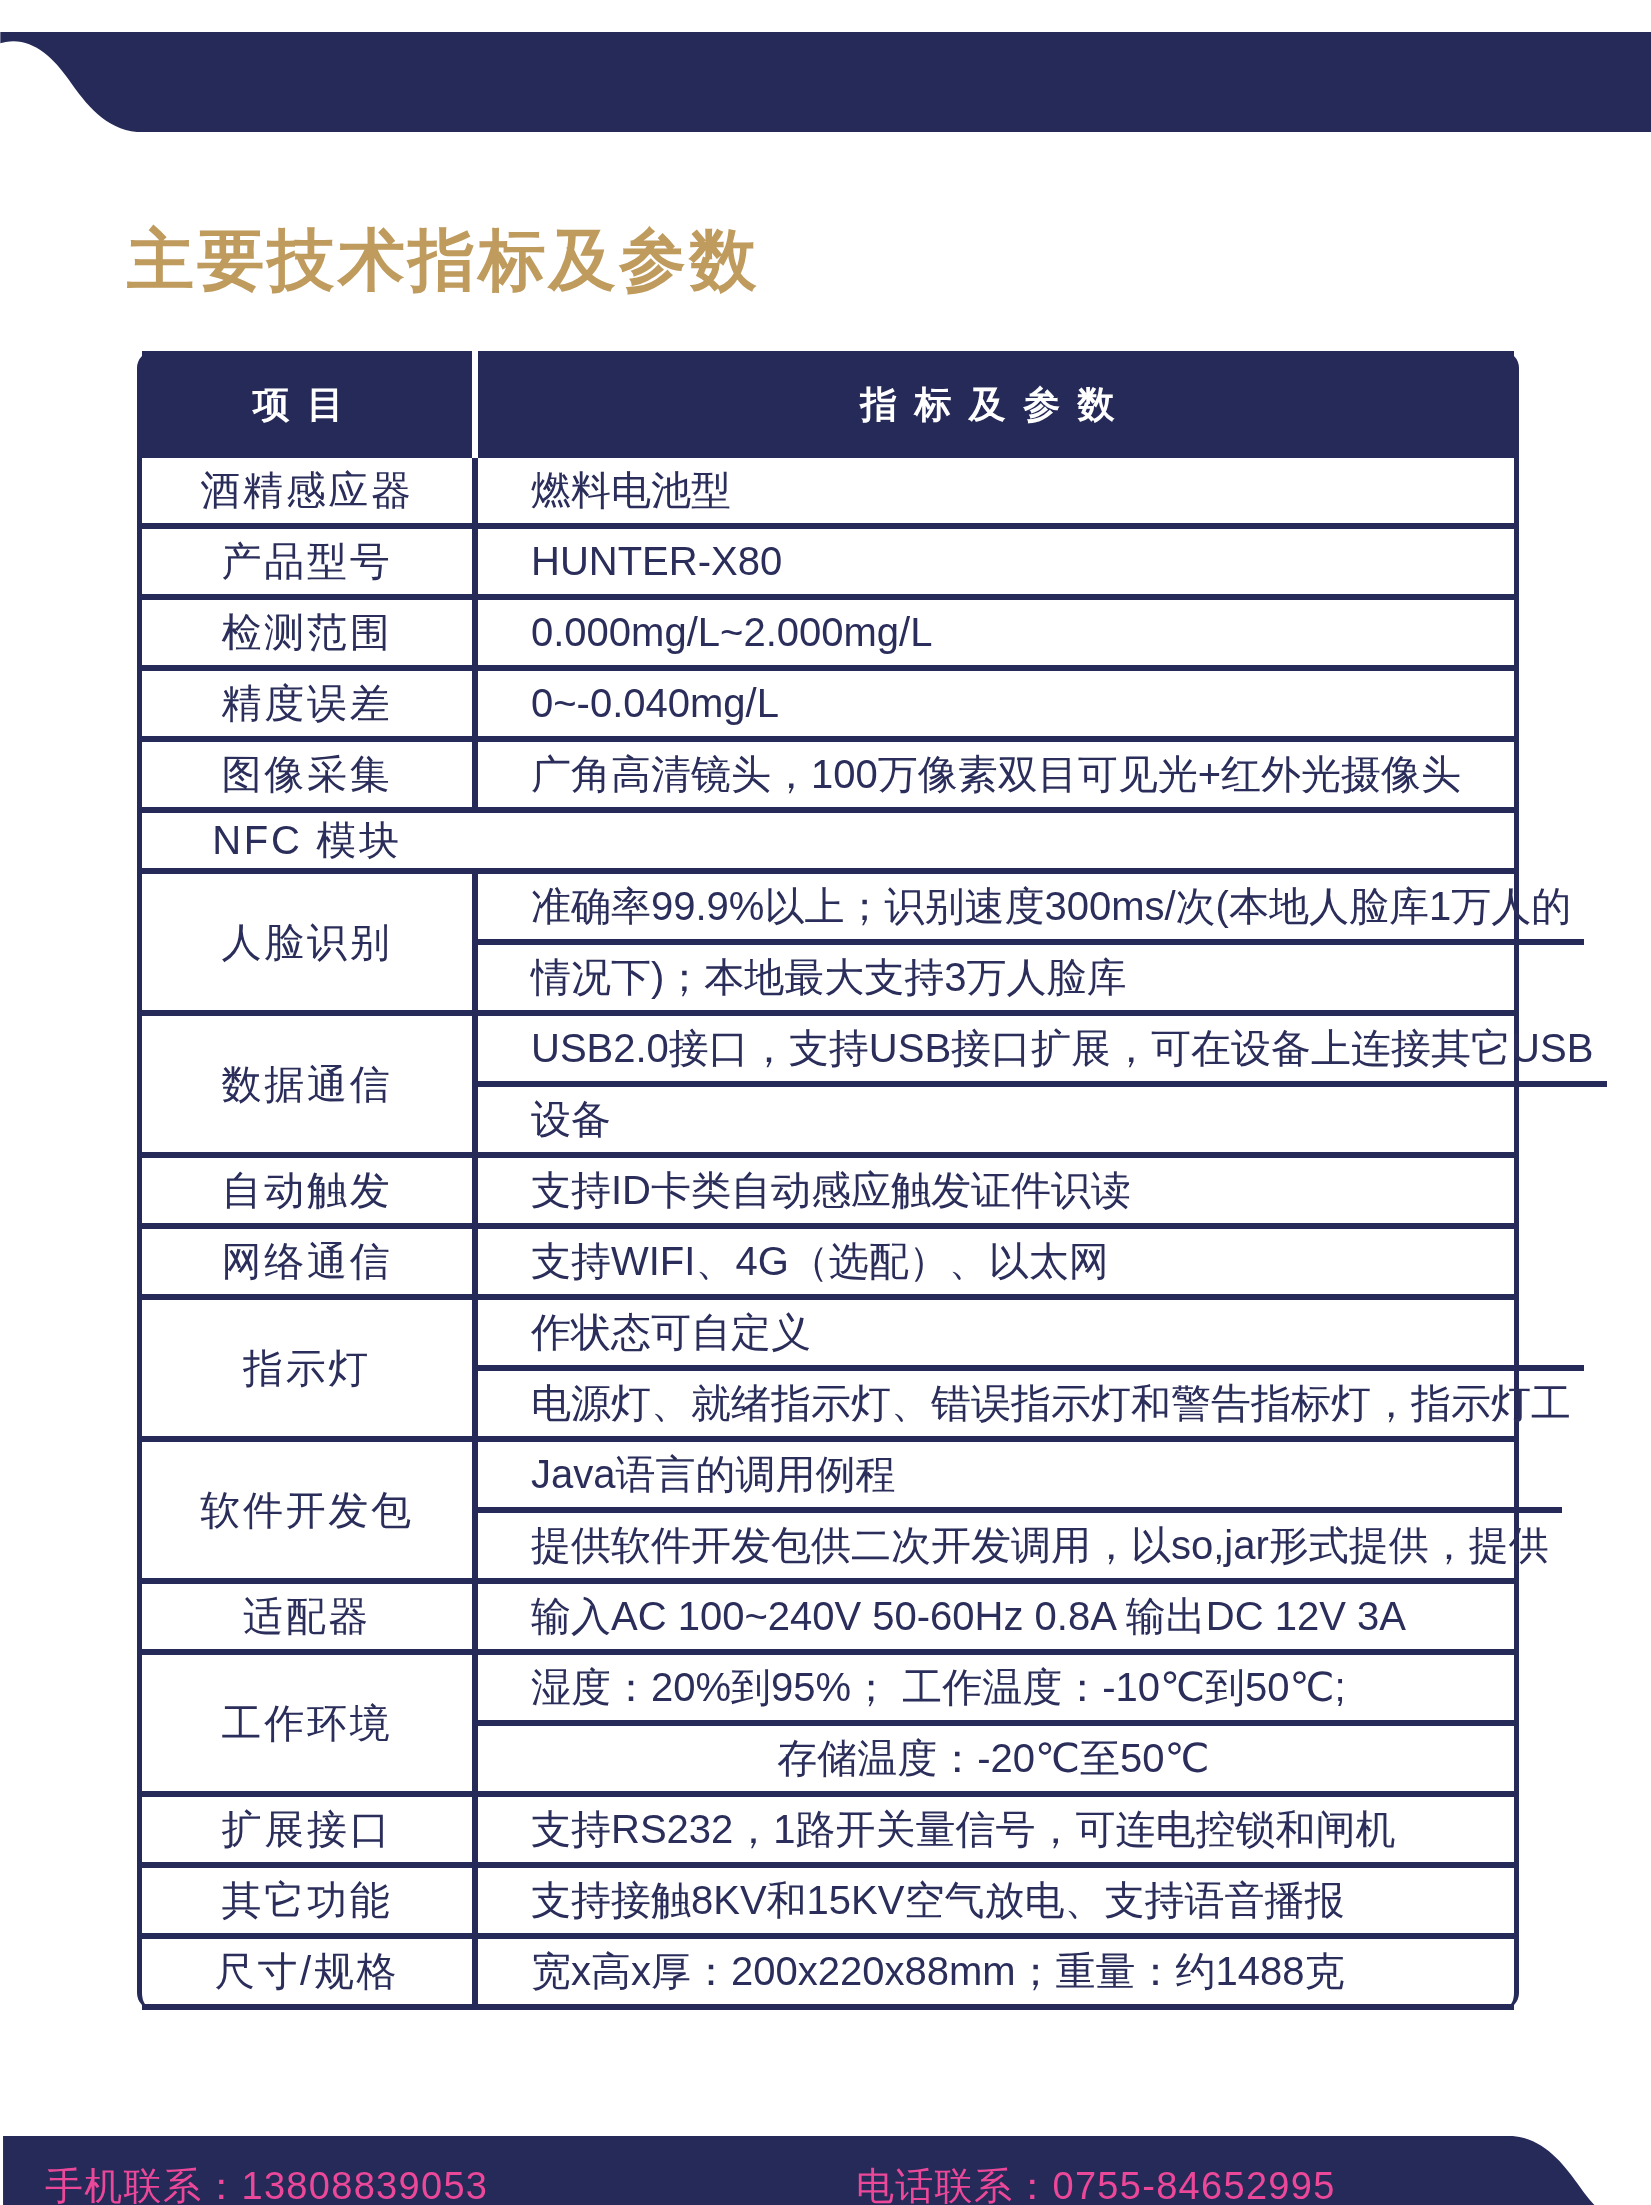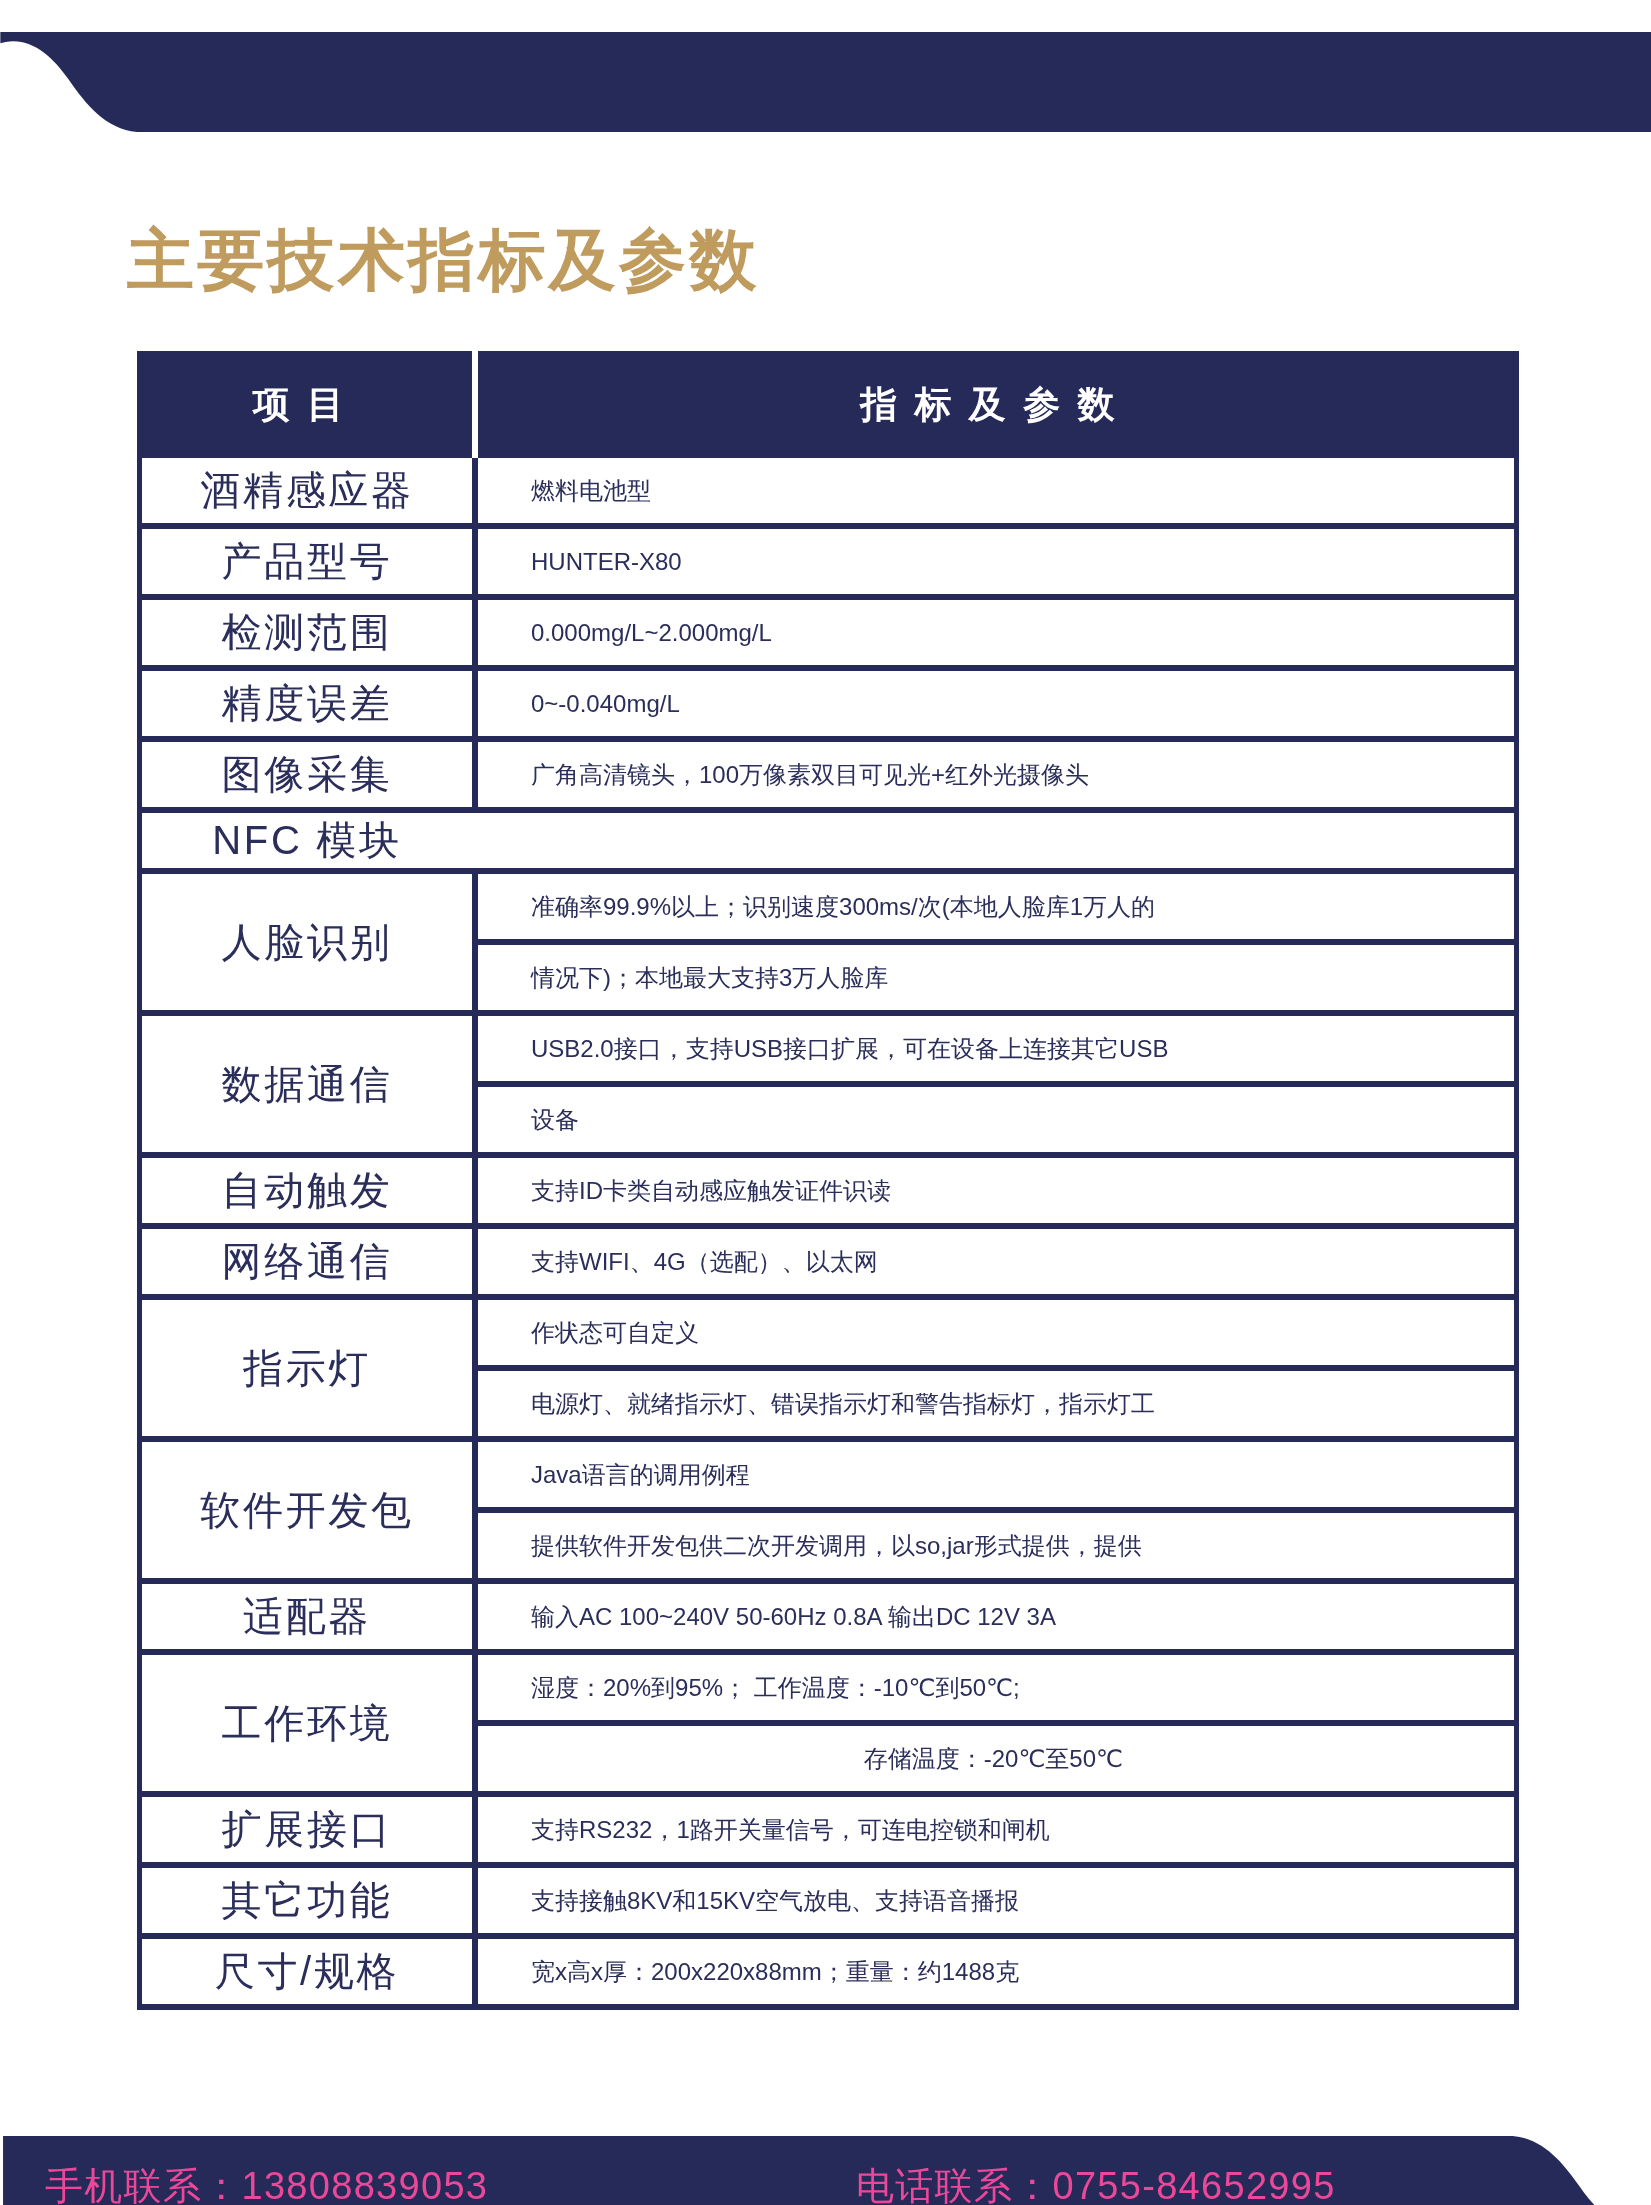--- a/index.html
+++ b/index.html
@@ -16,20 +16,21 @@
   .band-bottom{top:2104px;}
   .doc-title{
     position:absolute;left:127px;top:189px;
     font-size:67px;font-weight:bold;letter-spacing:3.3px;
     color:#bf9b5e;white-space:nowrap;line-height:1.15;
   }
   .spec-table{
     position:absolute;left:137px;top:319px;width:1372px;
     border-left:5.3px solid #262a58;border-right:5.3px solid #262a58;
     box-sizing:content-box;
+    border-radius:17px;
   }
   .t-header{
     height:107px;background:#262a58;color:#ffffff;
     display:grid;grid-template-columns:330px 1fr;
   }
   .t-header .h-cell{
     display:flex;align-items:center;justify-content:center;
     font-size:37px;font-weight:bold;letter-spacing:17.3px;
     white-space:nowrap;
   }
@@ -42,21 +43,21 @@
   .t-label{
     display:flex;align-items:center;justify-content:center;
     font-size:40px;letter-spacing:2.7px;white-space:nowrap;
     text-align:center;
   }
   .t-values{border-left:6px solid #262a58;display:flex;flex-direction:column;}
   .t-line{
     min-height:65px;flex:1;
     display:flex;align-items:center;
     padding-left:53px;padding-right:13.3px;
-    font-size:24px;white-space:nowrap;
+    font-size:40px;white-space:nowrap;
   }
   .t-line + .t-line{border-top:6.7px solid #262a58;}
   .t-line.center{justify-content:center;padding-left:8px;}
   .t-row.multi .t-line{min-height:65px;}
   .footer-text{
     position:absolute;height:101px;top:2104px;
     display:flex;align-items:center;
     color:#ec4899;font-size:38px;letter-spacing:1.3px;white-space:nowrap;
   }
   .footer-text.mobile{left:45px;}

